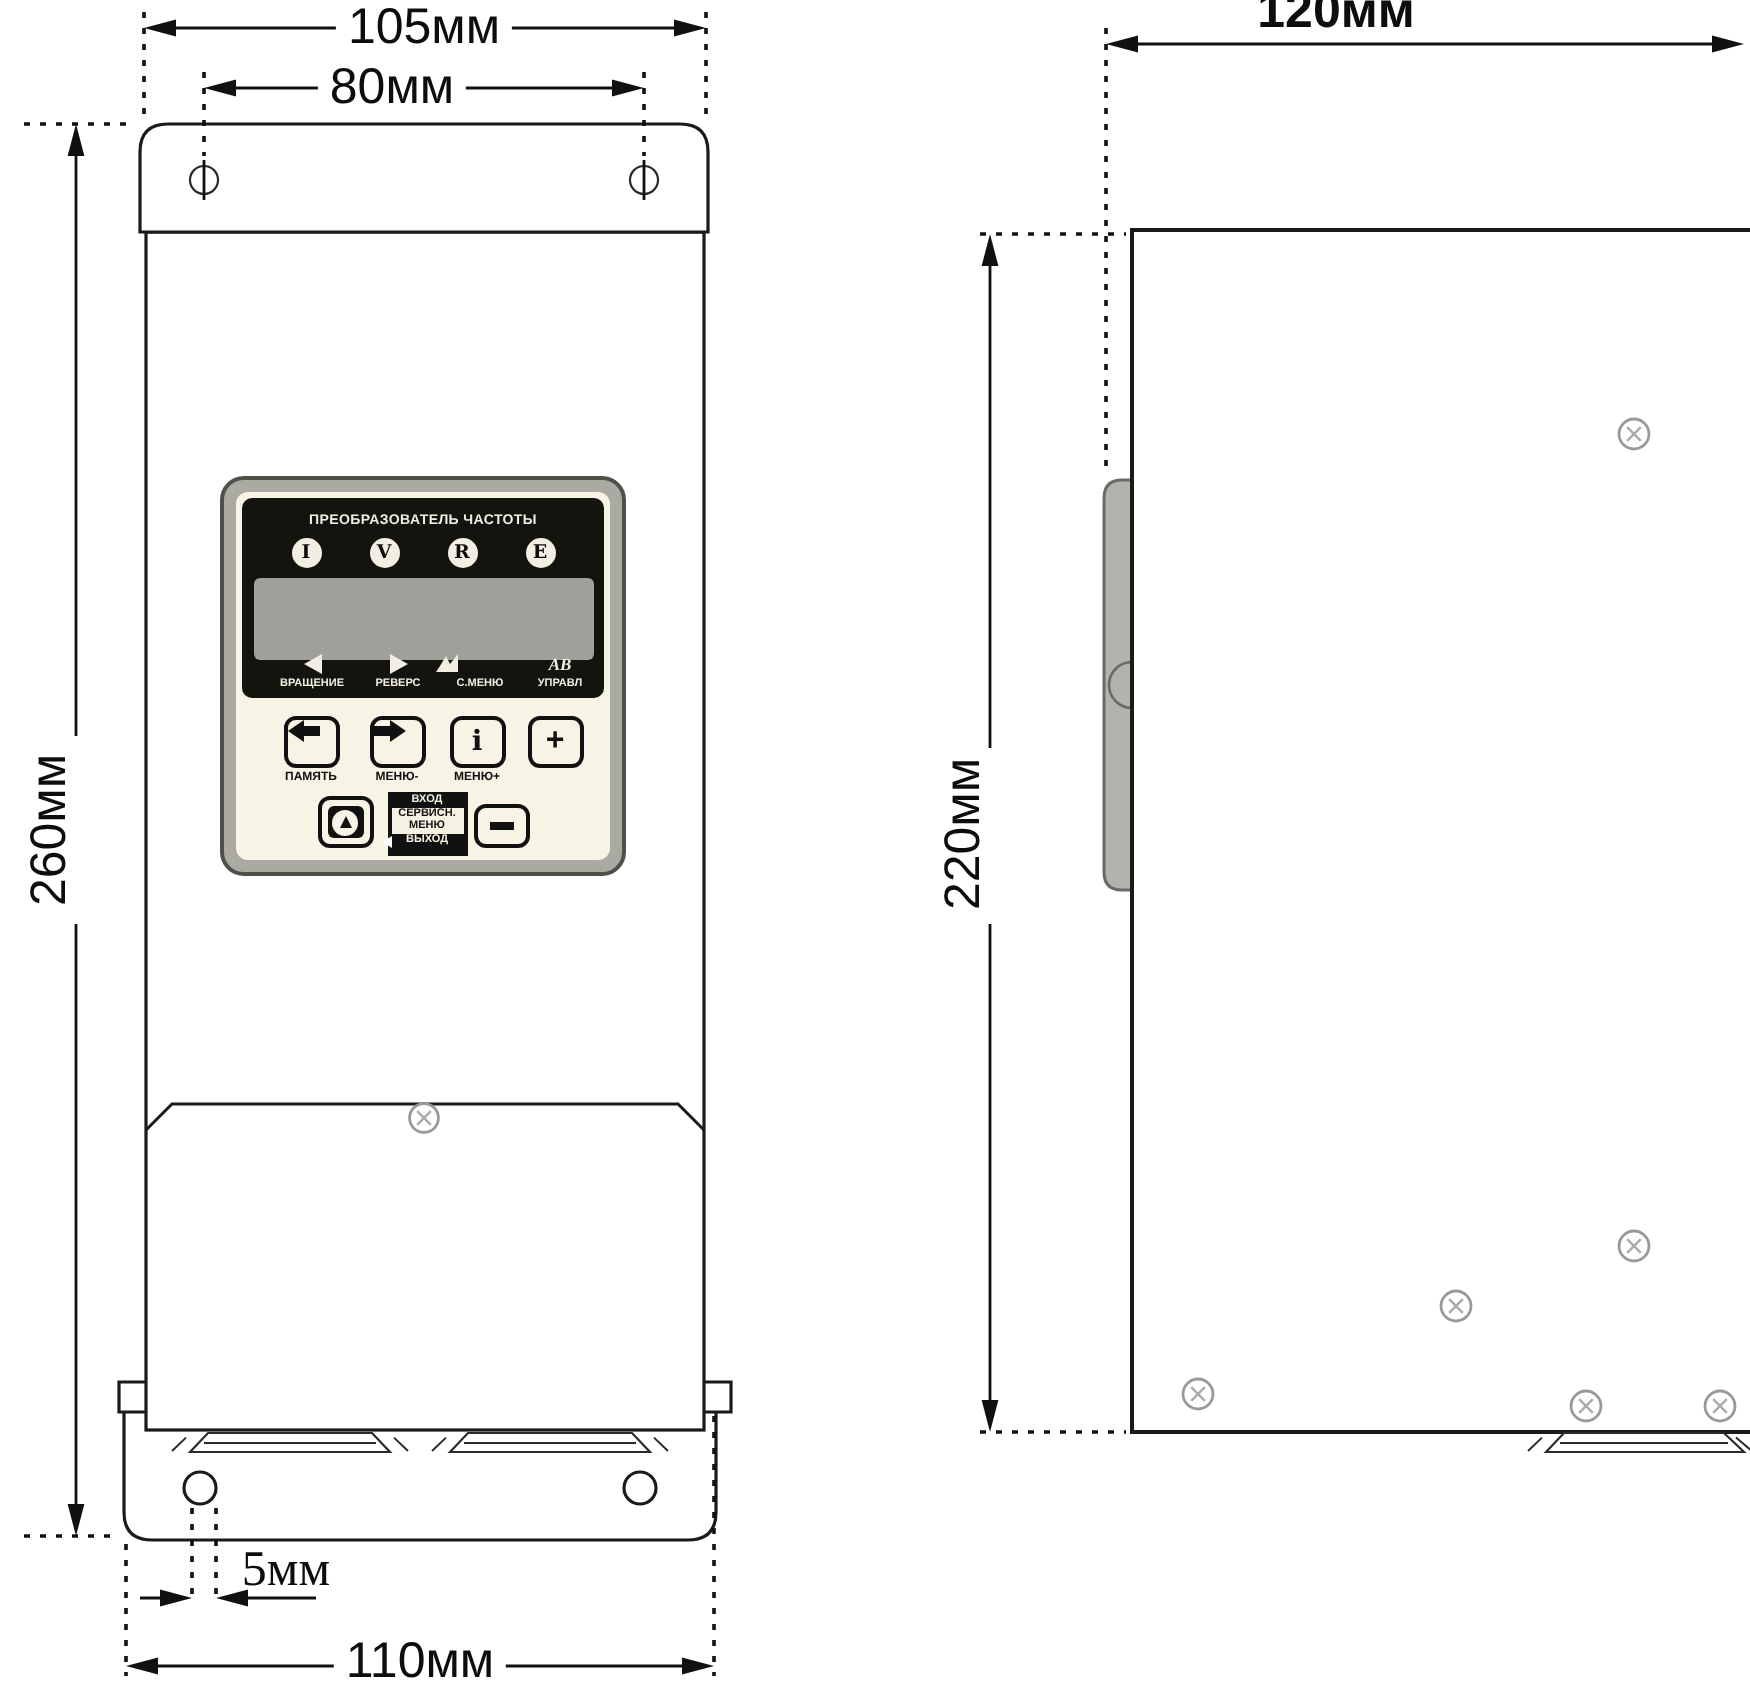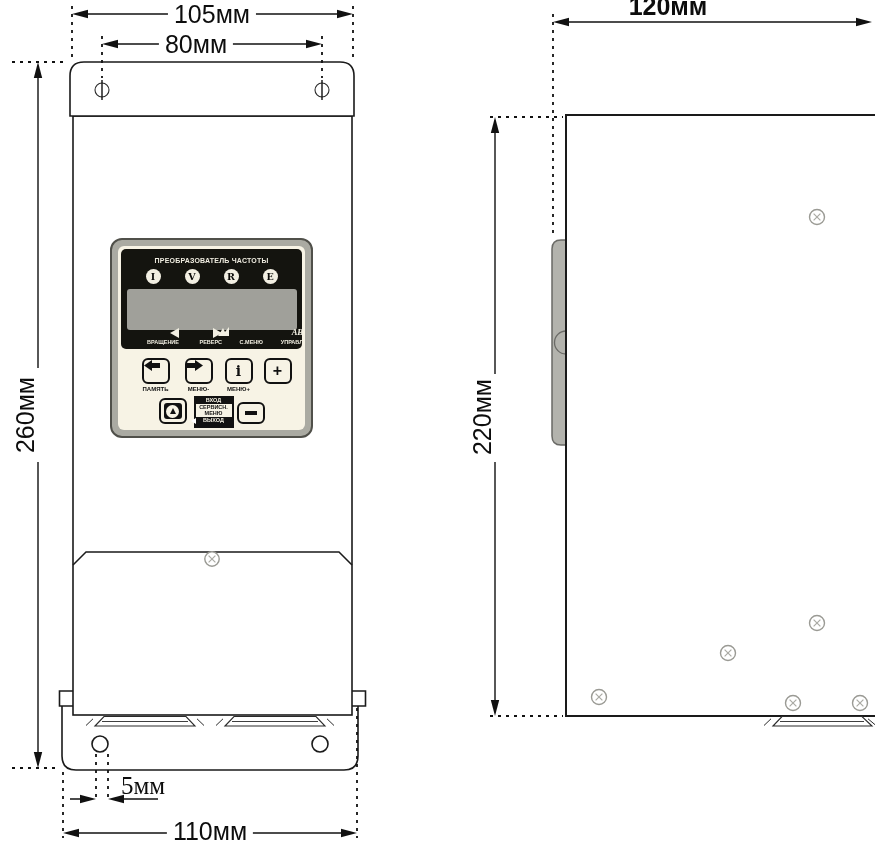--- a/index.html
+++ b/index.html
@@ -21,21 +21,21 @@
   .bezel{position:absolute;left:110px;top:238px;width:203px;height:200px;background:#aaaaa2;
          border:2.5px solid #50504a;border-radius:12px;box-sizing:border-box;}
   .cream{position:absolute;left:6px;top:6px;right:6px;bottom:6px;background:#f7f3e5;border-radius:6px;}
   .blackpanel{position:absolute;left:3px;top:3px;right:3px;height:100px;background:#14140f;border-radius:5px;}
   .ptitle{padding-top:8px;text-align:center;font:700 7px "Liberation Sans",sans-serif;
           color:#efece0;letter-spacing:.2px;}
   .indrow{margin-top:5px;display:flex;justify-content:center;gap:24px;}
   .ind{width:15px;height:15px;border-radius:50%;background:#f2efe2;text-align:center;
        font:700 9.5px/15px "DejaVu Serif",serif;color:#0a0a08;}
   .lcd{margin:5px auto 0;width:170px;height:41px;background:#a0a09a;border-radius:3px;}
-  .scol{position:absolute;top:78px;width:46px;text-align:right;color:#f2efe2;}
+  .scol{position:absolute;top:78px;width:46px;text-align:center;color:#f2efe2;}
   .sicon{height:11px;line-height:11px;}
   .slab{font:700 5.5px "Liberation Sans",sans-serif;margin-top:1px;white-space:nowrap;}
   .tri-l{display:inline-block;width:0;height:0;border-top:5px solid transparent;
          border-bottom:5px solid transparent;border-right:9px solid #f2efe2;}
   .tri-r{display:inline-block;width:0;height:0;border-top:5px solid transparent;
          border-bottom:5px solid transparent;border-left:9px solid #f2efe2;}
   .ab{font:italic 900 8.5px "Liberation Serif",serif;color:#f2efe2;}
   .kbtn{position:absolute;width:28px;height:26px;border:2.2px solid #111;border-radius:6px;
         background:transparent;box-sizing:border-box;display:flex;align-items:center;justify-content:center;}
   .kglyph{font:700 14px/14px "DejaVu Serif",serif;color:#111;}

